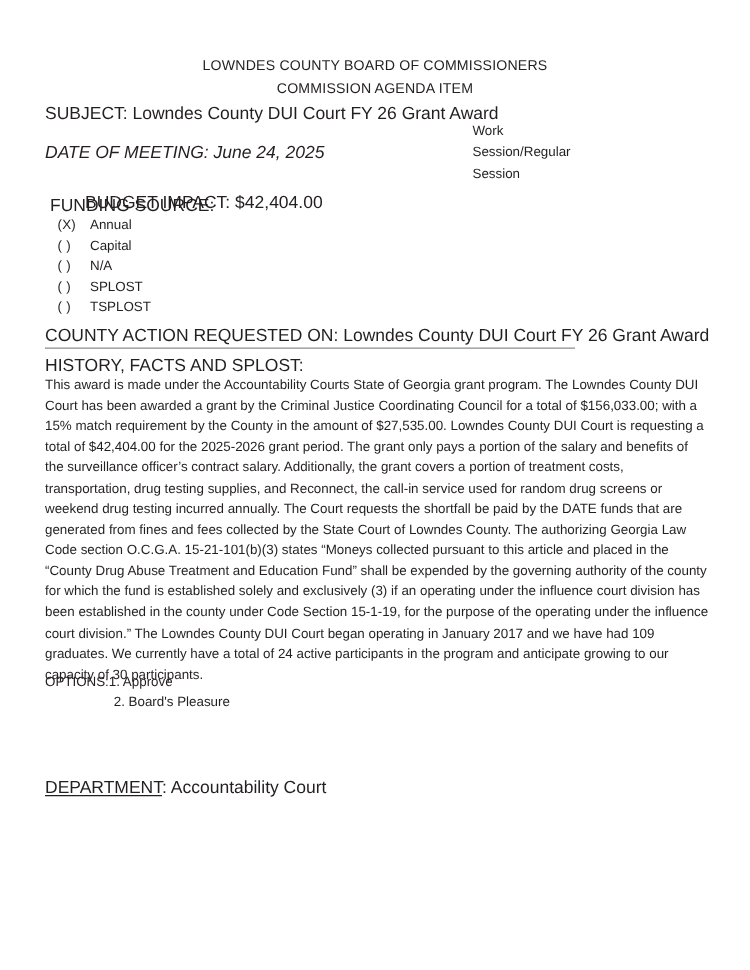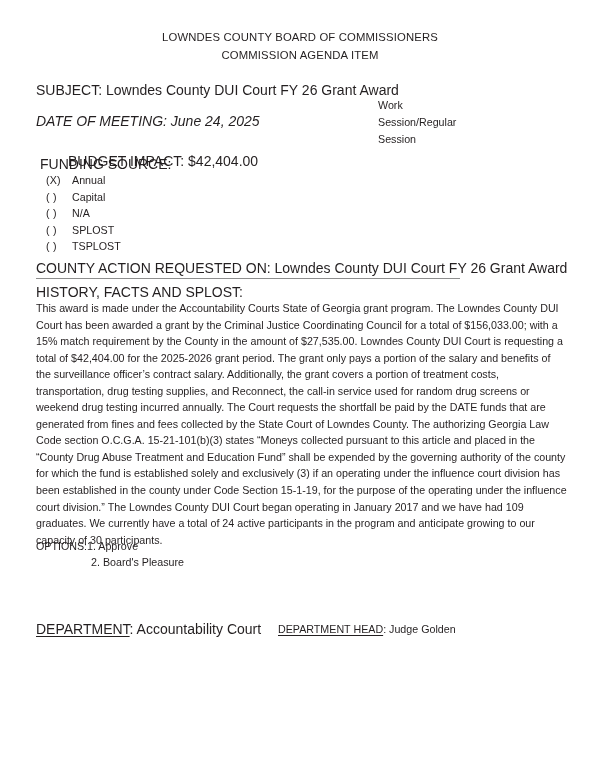--- a/index.html
+++ b/index.html
@@ -21,21 +21,21 @@
     width: 600px;
     height: 776px;
     box-sizing: border-box;
     padding: 0;
     overflow: hidden;
   }
 
   
   .doc-header {
     text-align: center;
-    padding-top: 28px;
+    padding-top: 44px;
     line-height: 18px;
   }
   .doc-header .line {
     font-size: 11.3px;
     letter-spacing: .15px;
     color: #231f20;
   }
 
   
   .block {
@@ -186,16 +186,15 @@
     </div>
     <div class="opt-row">
       <span class="opt-indent"></span>
       <span>2. Board's Pleasure</span>
     </div>
   </div>
 
 
   <div class="block dept nowrap"><span class="ul">DEPARTMENT</span><span>: Accountability Court</span></div>
 
-  <div class="dept-head nowrap"><span class="ul">DEPARTMENT HEAD</span><span>: Judge Golden</span></div>
 
 
 </div>
 
 </body></html>

